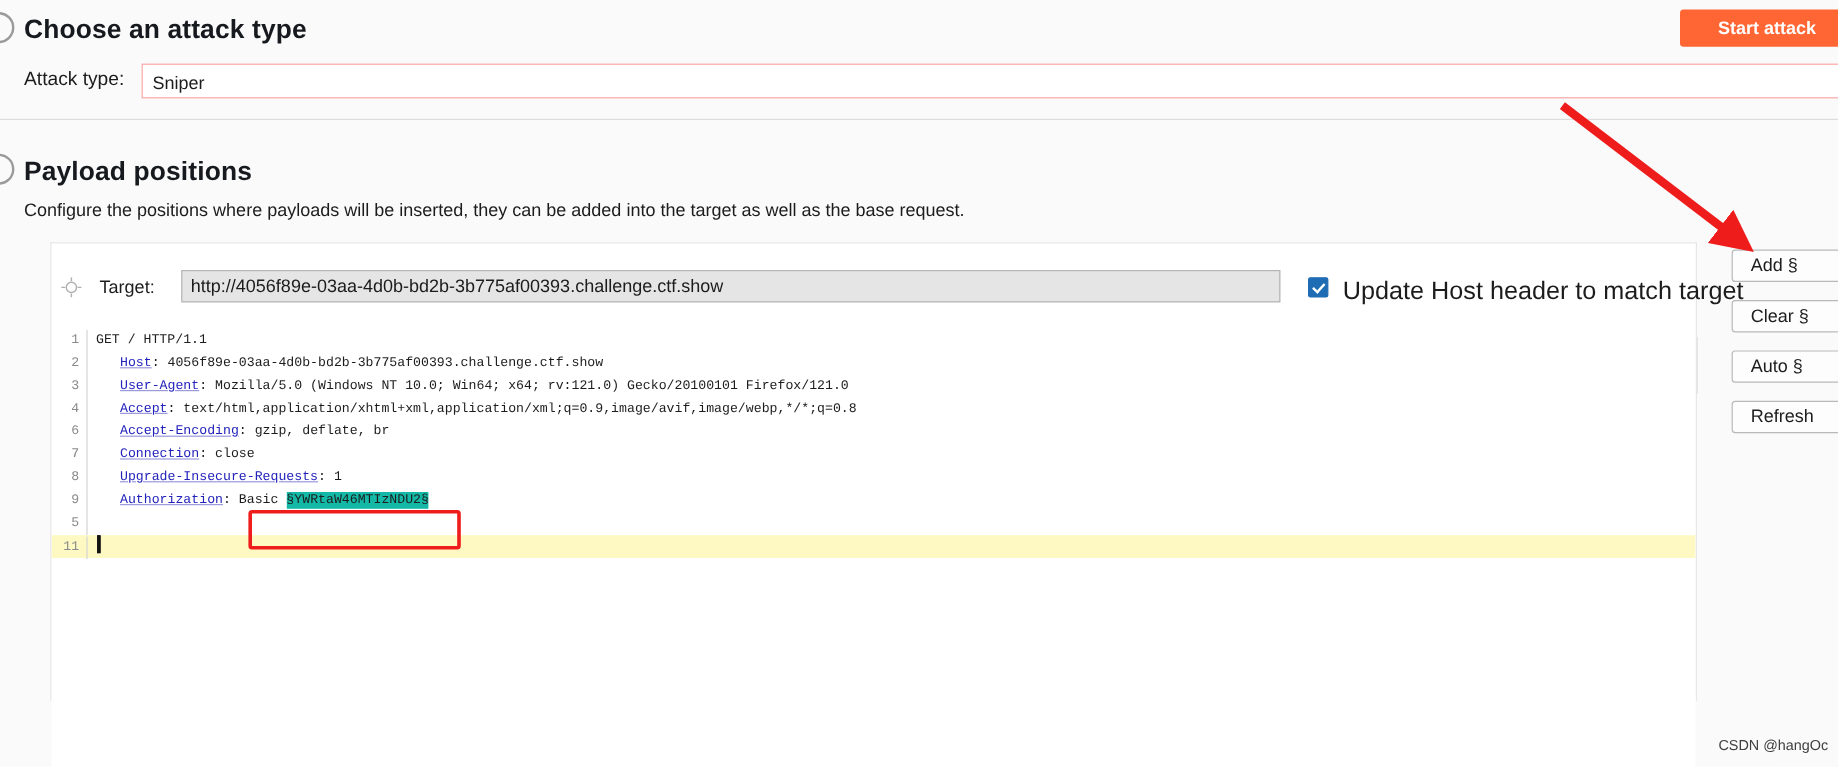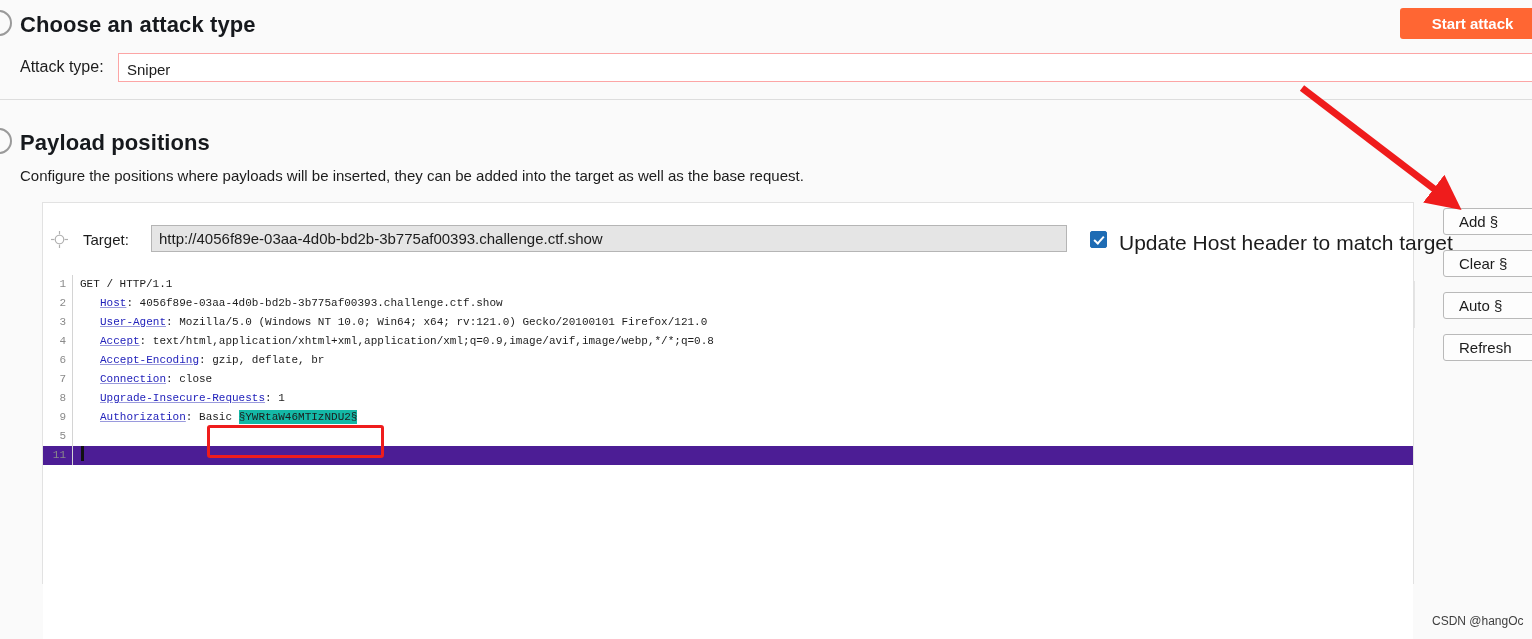--- a/index.html
+++ b/index.html
@@ -188,21 +188,21 @@
     font-family: "Liberation Mono", monospace;
     font-size: 11px;
     overflow: hidden;
   }
   .code-line {
     position: relative;
     height: 19px;
     line-height: 19px;
     white-space: pre;
   }
-  .code-line.active { background: #4c1d95; }
+  .code-line.active { background: #fef9c3; }
   .ln {
     display: inline-block;
     width: 30px;
     text-align: right;
     padding-right: 6px;
     color: #8a8a8a;
     border-right: 1px solid #d4d4d4;
     box-sizing: border-box;
     font-family: "Liberation Mono", monospace;
     user-select: none;

